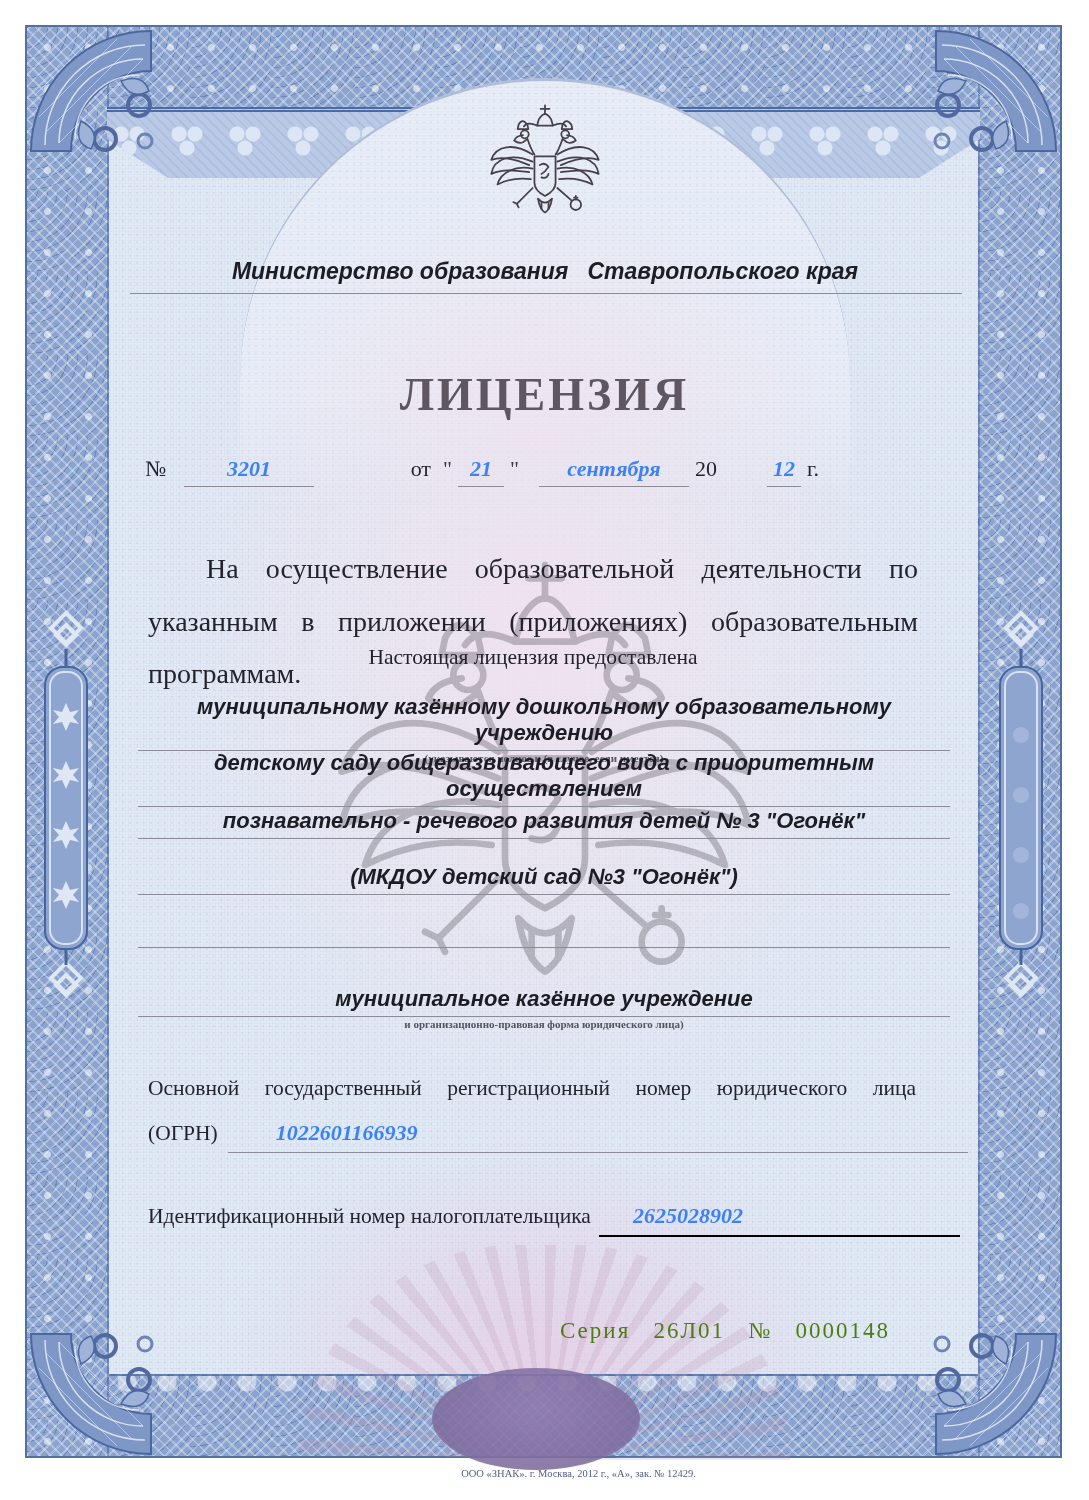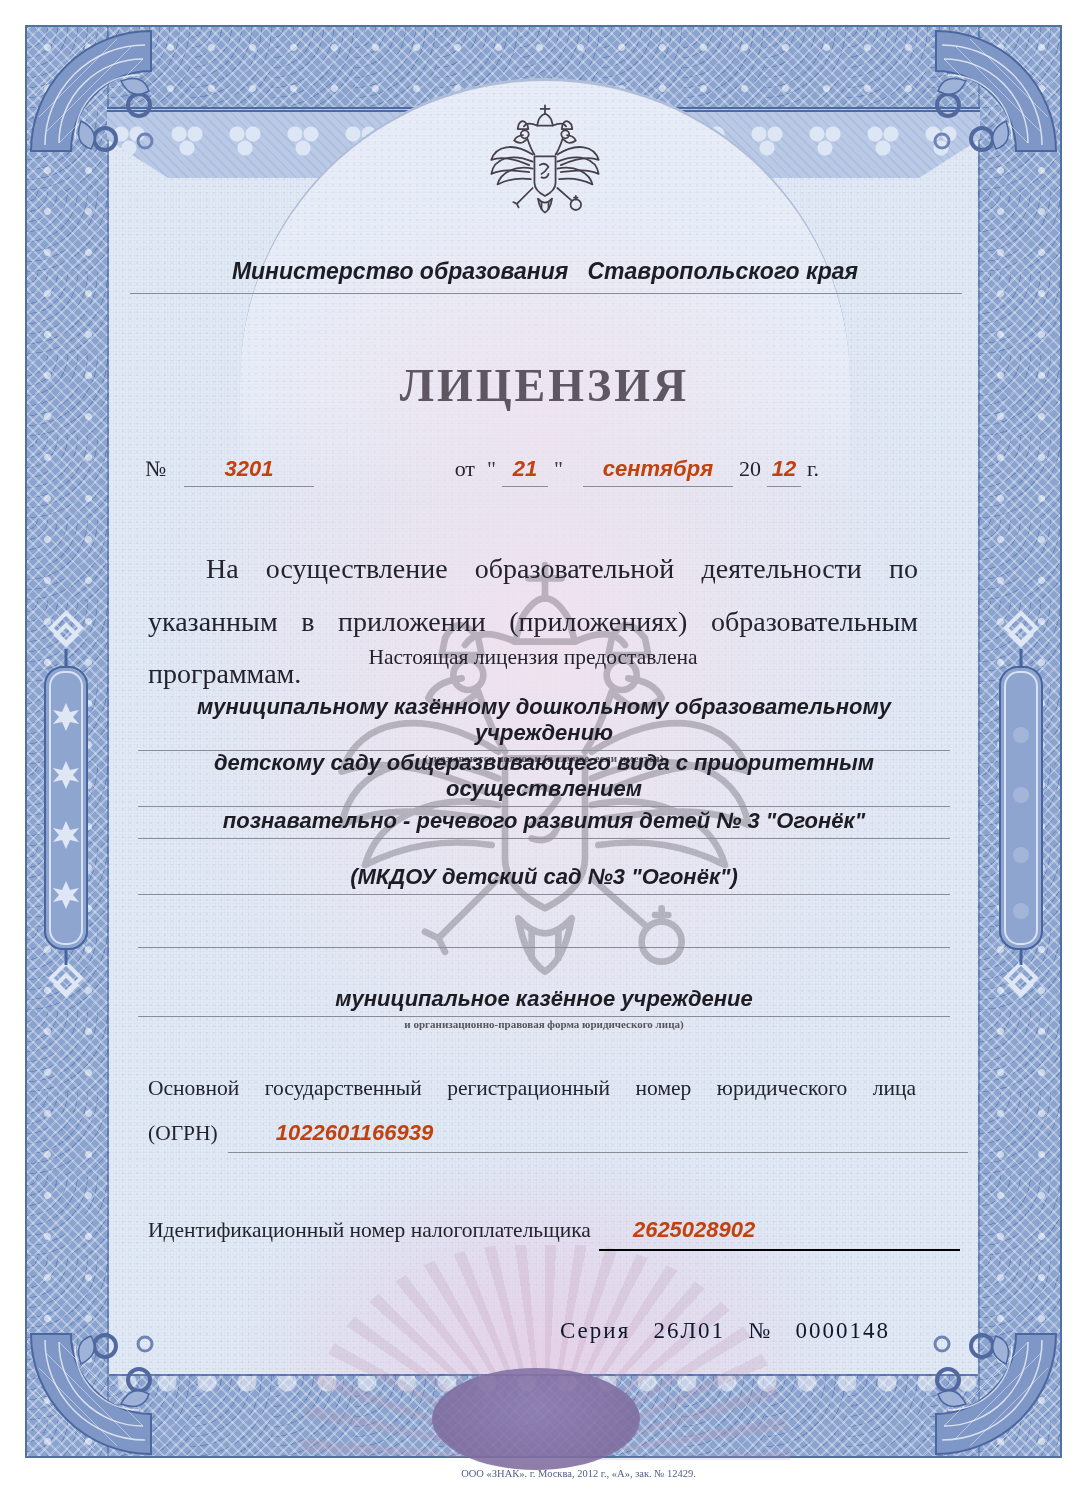--- a/index.html
+++ b/index.html
@@ -89,33 +89,33 @@
   .watermark{position:absolute;left:310px;top:545px;z-index:1;opacity:.30;}
 
   
   .txt{position:absolute;z-index:6;color:#23232d;text-align:center;}
   .issuer{left:125px;top:258px;width:840px;text-align:center;
         font-family:"Liberation Sans",sans-serif;font-style:italic;font-weight:bold;
         font-size:23px;color:#1d1d25;white-space:pre;}
   .issuer-rule{position:absolute;left:130px;top:293px;width:832px;border-top:1px solid #8b8b97;z-index:6;}
   .issuer-caption{left:125px;top:296px;width:840px;text-align:center;font-size:11px;color:#55555e;}
 
-  .doc-title{left:0;top:359px;width:1089px;text-align:center;
+  .doc-title{left:0;top:368px;width:1089px;text-align:center;
         font-weight:bold;font-size:46px;letter-spacing:3px;color:#5e5661;}
 
   .num-row{left:145px;top:456px;width:680px;display:flex;align-items:baseline;z-index:6;
         font-size:22px;color:#23232d;position:absolute;}
-  .fill-text{font-family:Liberation Sans, sans-serif;font-style:italic;font-weight:bold;color:#c2410c;}
+  .fill-text{font-family:Liberation Serif, serif;font-style:italic;font-weight:bold;color:#3b82f6;}
   .u{border-bottom:1px solid #8b8b97;text-align:center;padding-bottom:4px;}
   .num-no{width:130px;margin-left:18px;}
   .num-spacer{flex:1;}
   .q{margin:0 6px;color:#3a3a44;}
   .num-day{width:46px;}
   .num-month{width:150px;margin-left:14px;}
-  .num-year{width:34px;}
+  .num-year{width:34px;margin-left:44px;}
   .plain{margin:0 6px;}
 
   .paragraph{left:148px;top:543px;width:770px;font-size:28px;line-height:1.88;
         text-align:justify;text-indent:58px;}
   .granted{left:148px;top:645px;width:770px;font-size:21.5px;}
 
   .entry{position:absolute;left:138px;width:812px;z-index:6;}
   .entry-text{display:block;text-align:center;font-family:"Liberation Sans",sans-serif;
         font-style:italic;font-weight:bold;font-size:22px;color:#1c1c24;
         border-bottom:1px solid #8b8b97;padding-bottom:4px;}
@@ -124,27 +124,27 @@
   .blank-rule{position:absolute;left:138px;top:947px;width:812px;border-top:1px solid #8b8b97;z-index:6;}
   .e6{top:986px;}
 
   .ogrn-label{left:148px;top:1076px;width:768px;font-size:21.5px;
         text-align:justify;text-align-last:justify;}
   .ogrn-row{left:148px;top:1120px;width:820px;display:flex;align-items:baseline;
         font-size:21.5px;position:absolute;z-index:6;color:#23232d;}
   .ogrn-fill{flex:1;border-bottom:1px solid #8b8b97;padding:0 0 6px 48px;text-align:left;
         font-size:22px;margin-left:10px;}
   .inn-row{left:148px;top:1203px;width:812px;display:flex;align-items:baseline;
-        font-size:21.5px;position:absolute;z-index:6;color:#23232d;margin-top:14px;}
+        font-size:21.5px;position:absolute;z-index:6;color:#23232d;}
   .inn-fill{flex:1;border-bottom:2px solid #000000;padding:0 0 6px 34px;text-align:left;
         font-size:22px;margin-left:8px;}
 
   .series-row{left:560px;top:1318px;width:330px;display:flex;justify-content:space-between;
         align-items:baseline;position:absolute;z-index:6;
-        font-size:23px;color:#0f172a;letter-spacing:2px;}
+        font-size:23px;color:#4d7c0f;letter-spacing:2px;}
 
   .printer-note{left:0;top:1468px;width:1089px;text-align:center;font-size:10.5px;color:#51618a;padding-left:34px;}
 </style>
 </head>
 <body>
 
 <div class="page">
 
   <div class="inner"></div>
 

